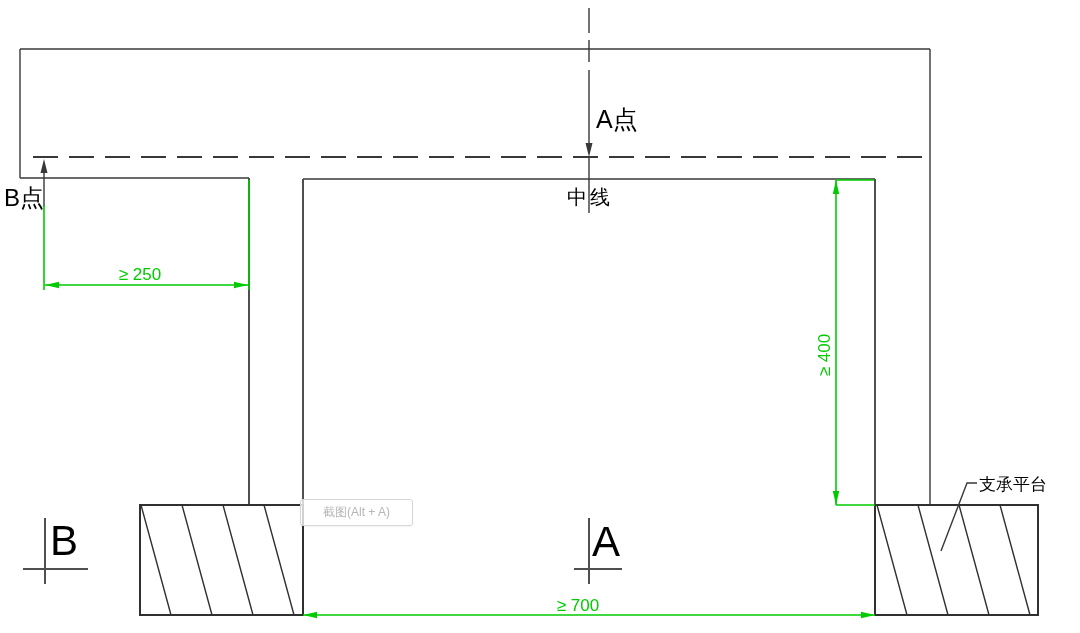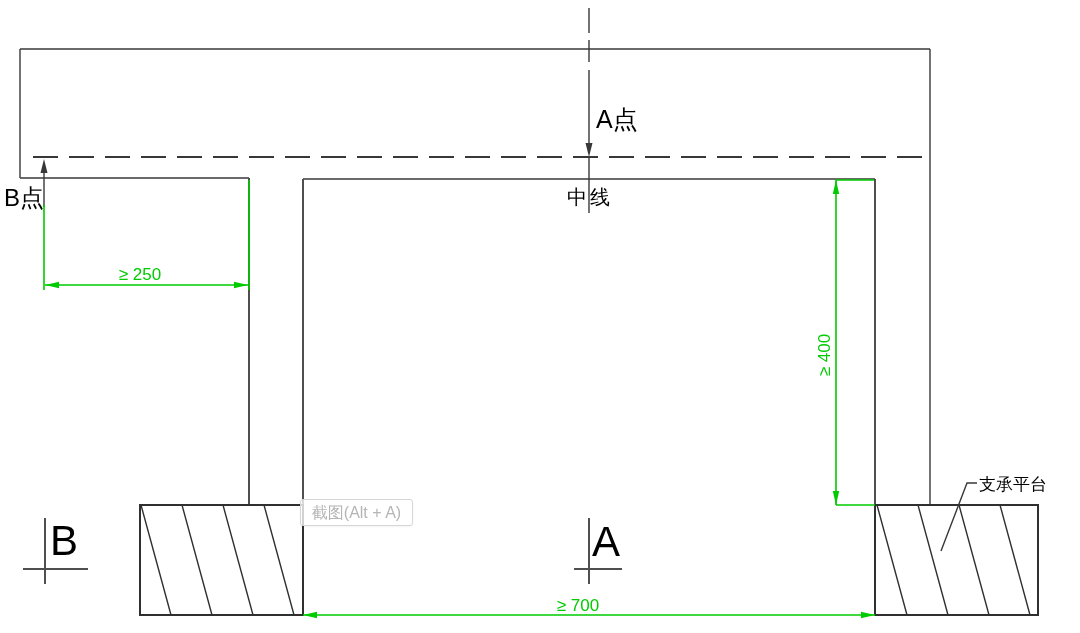--- a/index.html
+++ b/index.html
@@ -29,21 +29,21 @@
   .cjk-xs { font-size:17px; }
   .spaced { letter-spacing:3px; }
 
   .hint {
     position:absolute; left:300px; top:499px; width:113px; height:27px;
     box-sizing:border-box;
     background:rgba(255,255,255,0.78);
     border:1px solid var(--hint_border);
     border-radius:3px;
     color:var(--hint_text);
-    font-size:16px; line-height:25px; text-align:center;
+    font-size:12px; line-height:25px; text-align:center;
     box-shadow:0 1px 2px rgba(0,0,0,0.05);
   }
 </style>
 </head>
 <body>
 
 <div class="stage">
   <svg width="1080" height="633" viewBox="0 0 1080 633">
 
     <g class="ln-dark">

